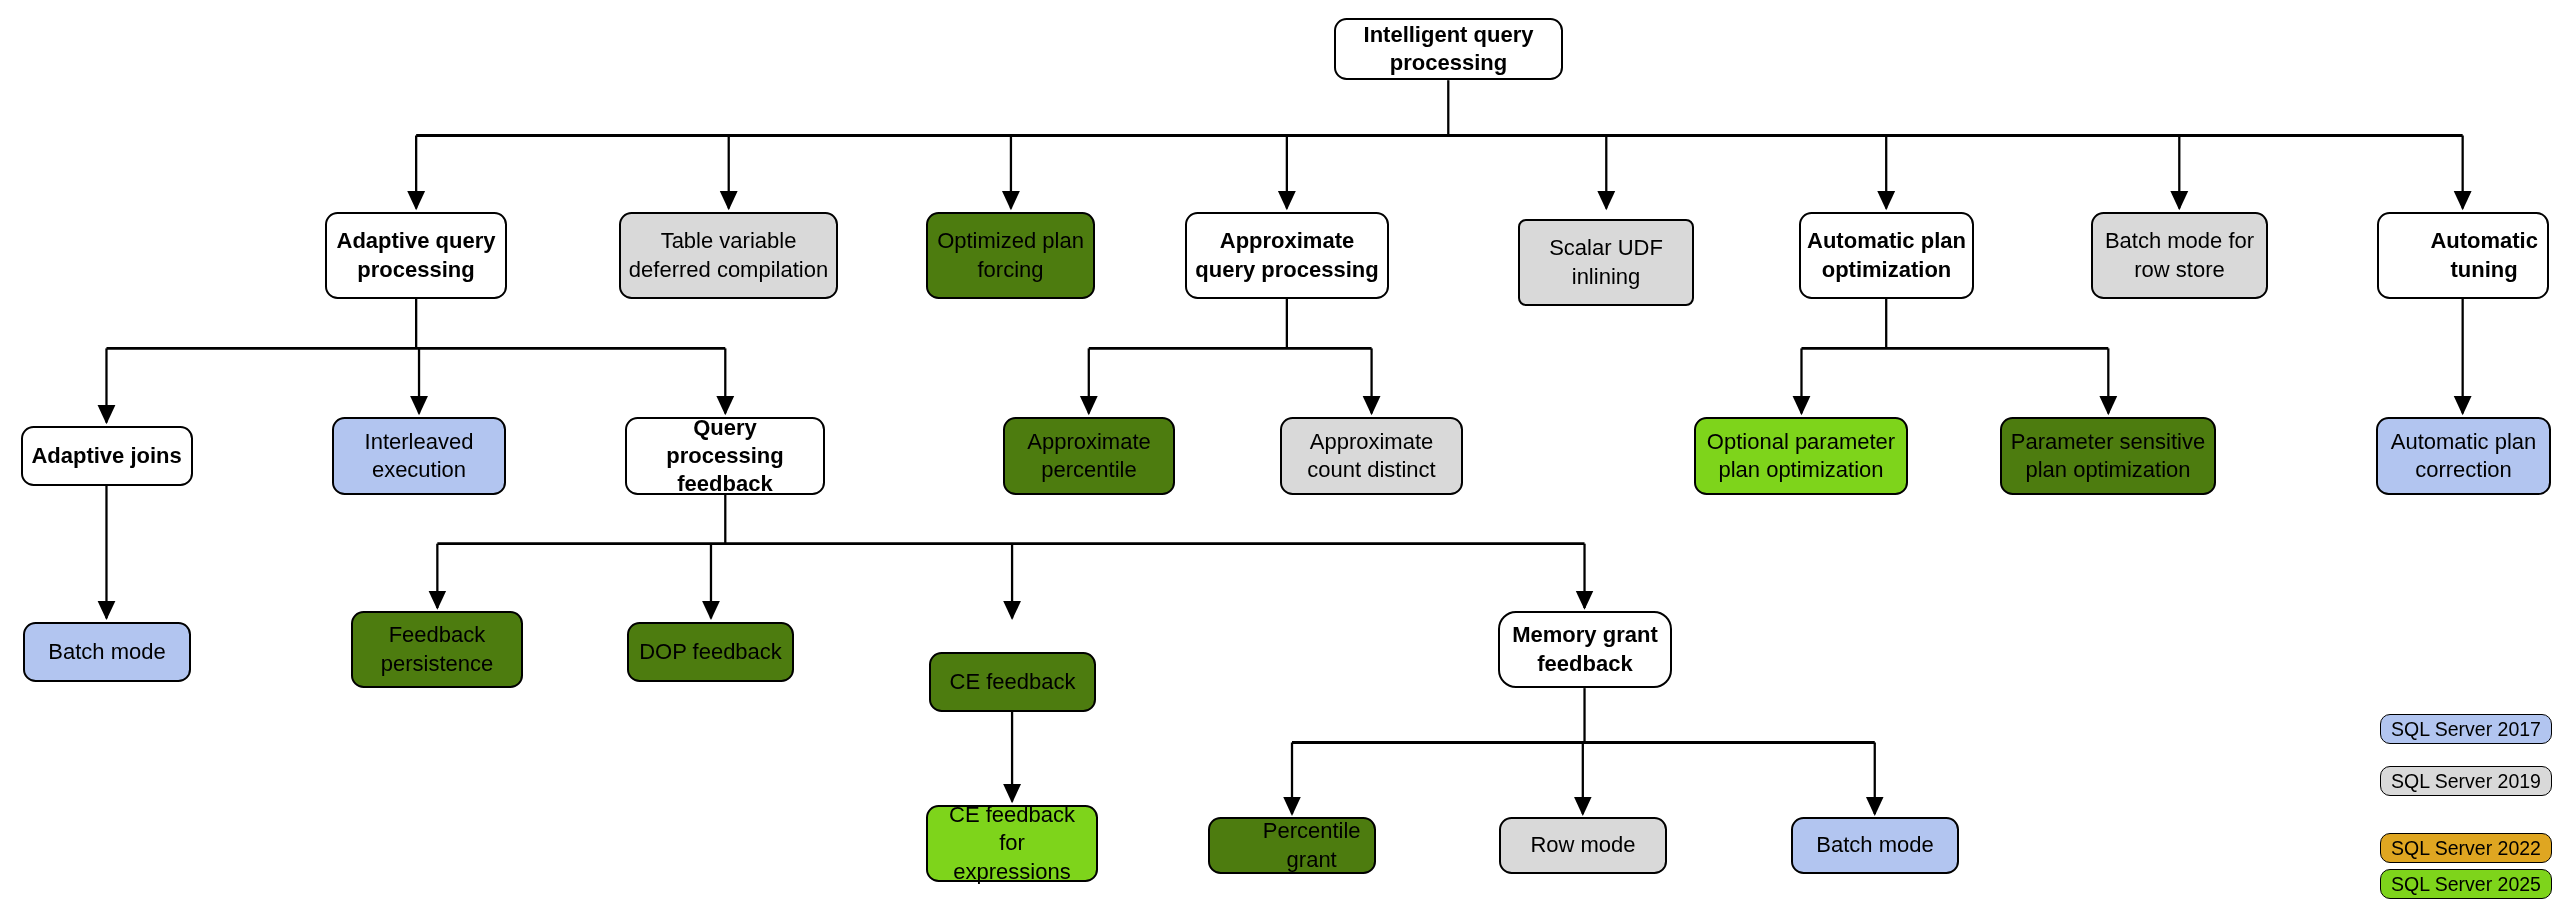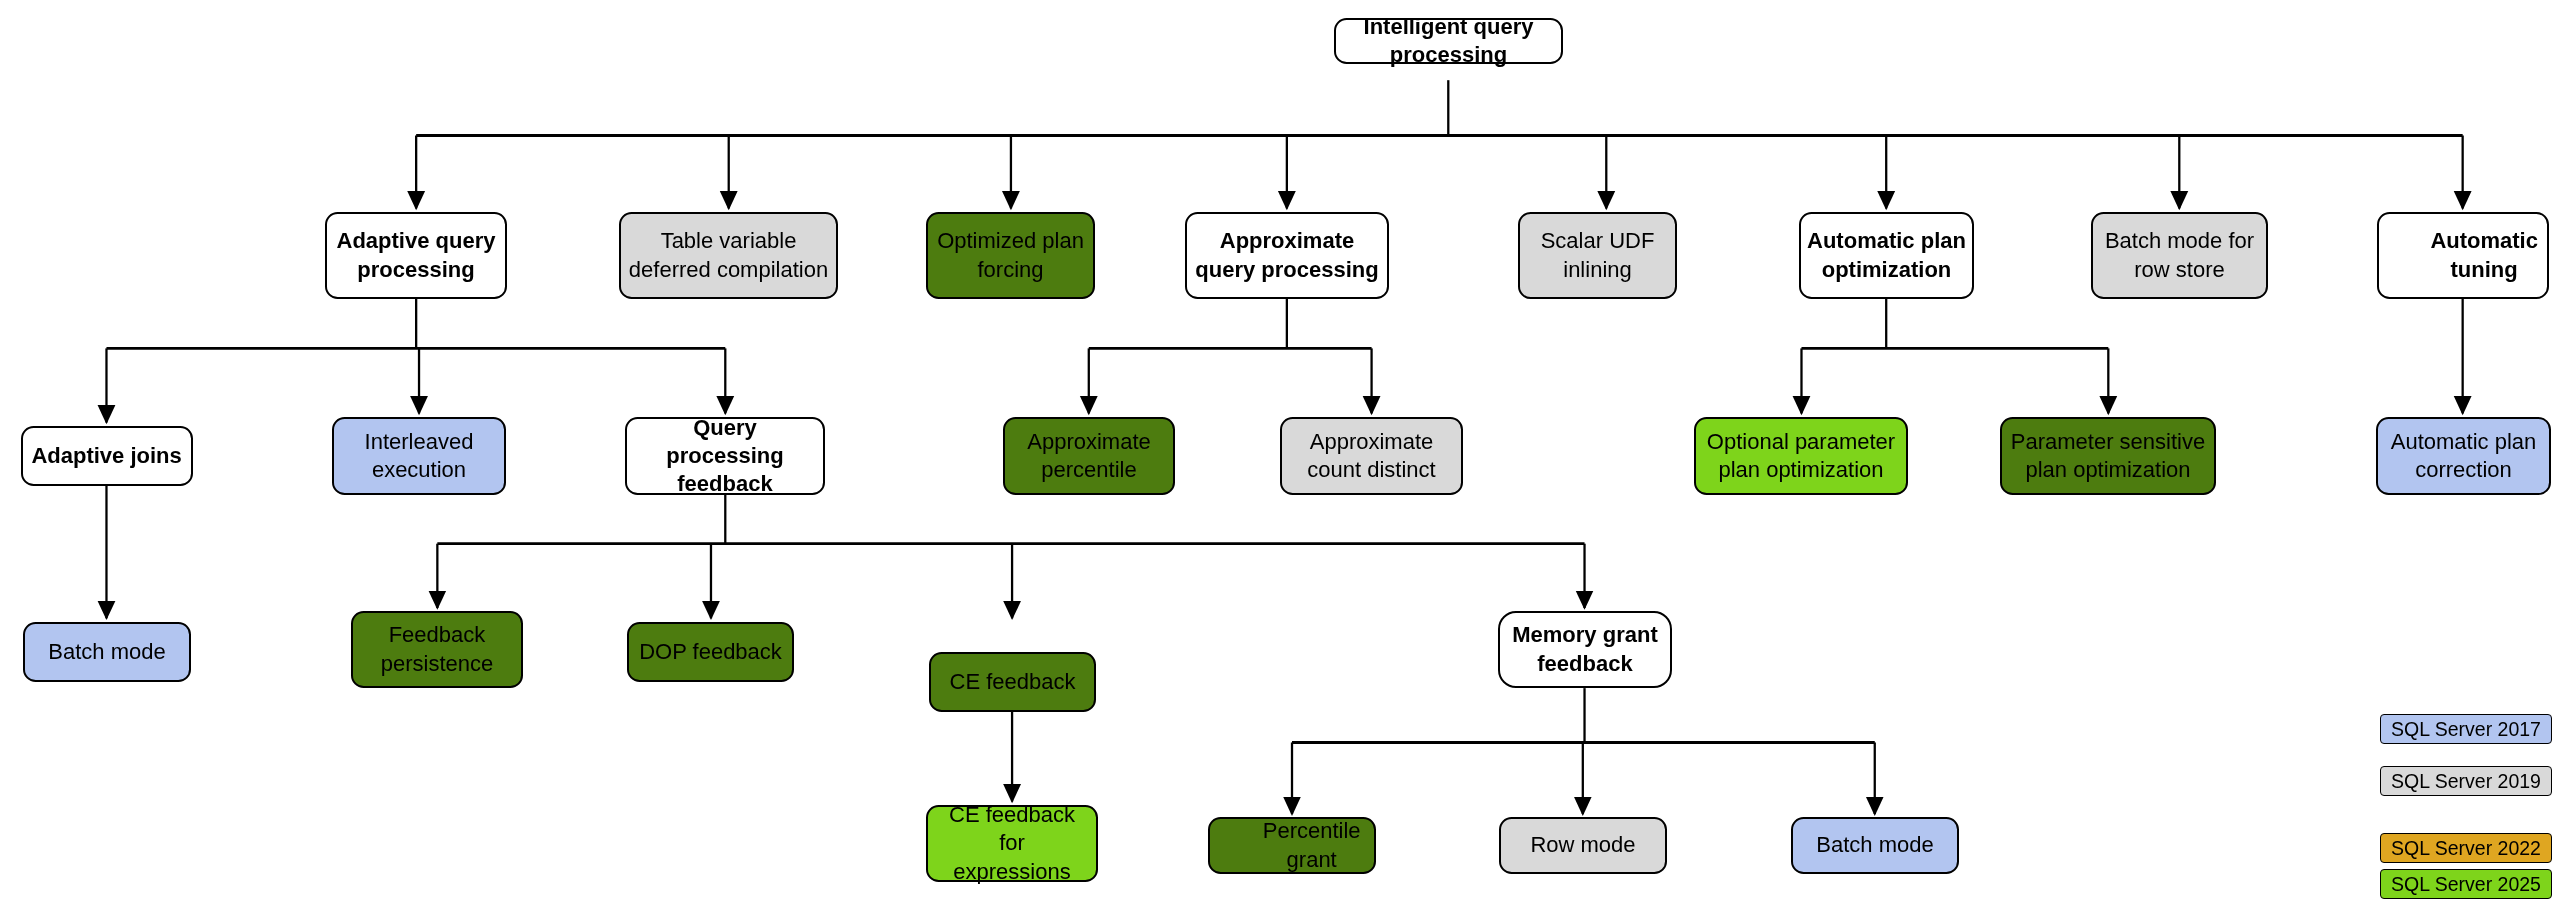--- a/index.html
+++ b/index.html
@@ -31,21 +31,21 @@
   .node.bold{font-weight:bold;}
   .node.gray{background:#d9d9d9;}
   .node.gold{background:#4d7c0f;}
   .node.green{background:#7ed41b;}
   .node.blue{background:#b2c5f0;}
   .node.white{background:#ffffff;}
   .legend-item{
     position:absolute;
     box-sizing:border-box;
     border:1.7px solid #000000;
-    border-radius:4px;
+    border-radius:10px;
     display:flex;
     align-items:center;
     justify-content:center;
     font-size:19.5px;
     color:#000000;
     background:#ffffff;
   }
 </style>
 </head>
 <body>
@@ -91,31 +91,31 @@
         <path d="M2768,949.68 L2768,1062" stroke-width="4" marker-end="url(#arrow)"></path>
         <path d="M1768,1190 L1768,1400" stroke-width="4" marker-end="url(#arrow)"></path>
         <path d="M2768,1202 L2768,1296.92" stroke-width="4"></path>
         <path d="M2257,1296.92 L3275,1296.92" stroke-width="5"></path>
         <path d="M2257,1296.92 L2257,1422" stroke-width="4" marker-end="url(#arrow)"></path>
         <path d="M2765,1296.92 L2765,1422" stroke-width="4" marker-end="url(#arrow)"></path>
         <path d="M3275,1296.92 L3275,1422" stroke-width="4" marker-end="url(#arrow)"></path>
       </g>
   </svg>
   <div id="nodes">
-      <div class="node white bold" style="left: 1334px; top: 18.3px; width: 229px; height: 46px;">Intelligent query
+      <div class="node white bold" style="left: 1334px; top: 18.3px; width: 229px; height: 62px;">Intelligent query
 processing</div>
       <div class="node white bold" style="left: 325px; top: 212px; width: 182px; height: 87px;">Adaptive query
 processing</div>
       <div class="node gray" style="left: 619px; top: 212px; width: 219px; height: 87px;">Table variable
 deferred compilation</div>
       <div class="node gold" style="left: 926px; top: 212px; width: 169px; height: 87px;">Optimized plan
 forcing</div>
       <div class="node white bold" style="left: 1185px; top: 212px; width: 204px; height: 87px;">Approximate
 query processing</div>
-      <div class="node gray" style="left: 1518px; top: 212px; width: 159px; height: 87px;">Scalar UDF
+      <div class="node gray" style="left: 1518px; top: 219px; width: 176px; height: 87px; border-radius: 8px;">Scalar UDF
 inlining</div>
       <div class="node white bold" style="left: 1799px; top: 212px; width: 175px; height: 87px;">Automatic plan
 optimization</div>
       <div class="node gray" style="left: 2091px; top: 212px; width: 177px; height: 87px;">Batch mode for
 row store</div>
       <div class="node white bold" style="left: 2377px; top: 212px; width: 172px; height: 87px; padding-left: 48px;">Automatic
 tuning</div>
       <div class="node white bold" style="left: 20.6px; top: 426px; width: 172px; height: 60px;">Adaptive joins</div>
       <div class="node blue" style="left: 332px; top: 417px; width: 174px; height: 78px;">Interleaved
 execution</div>

